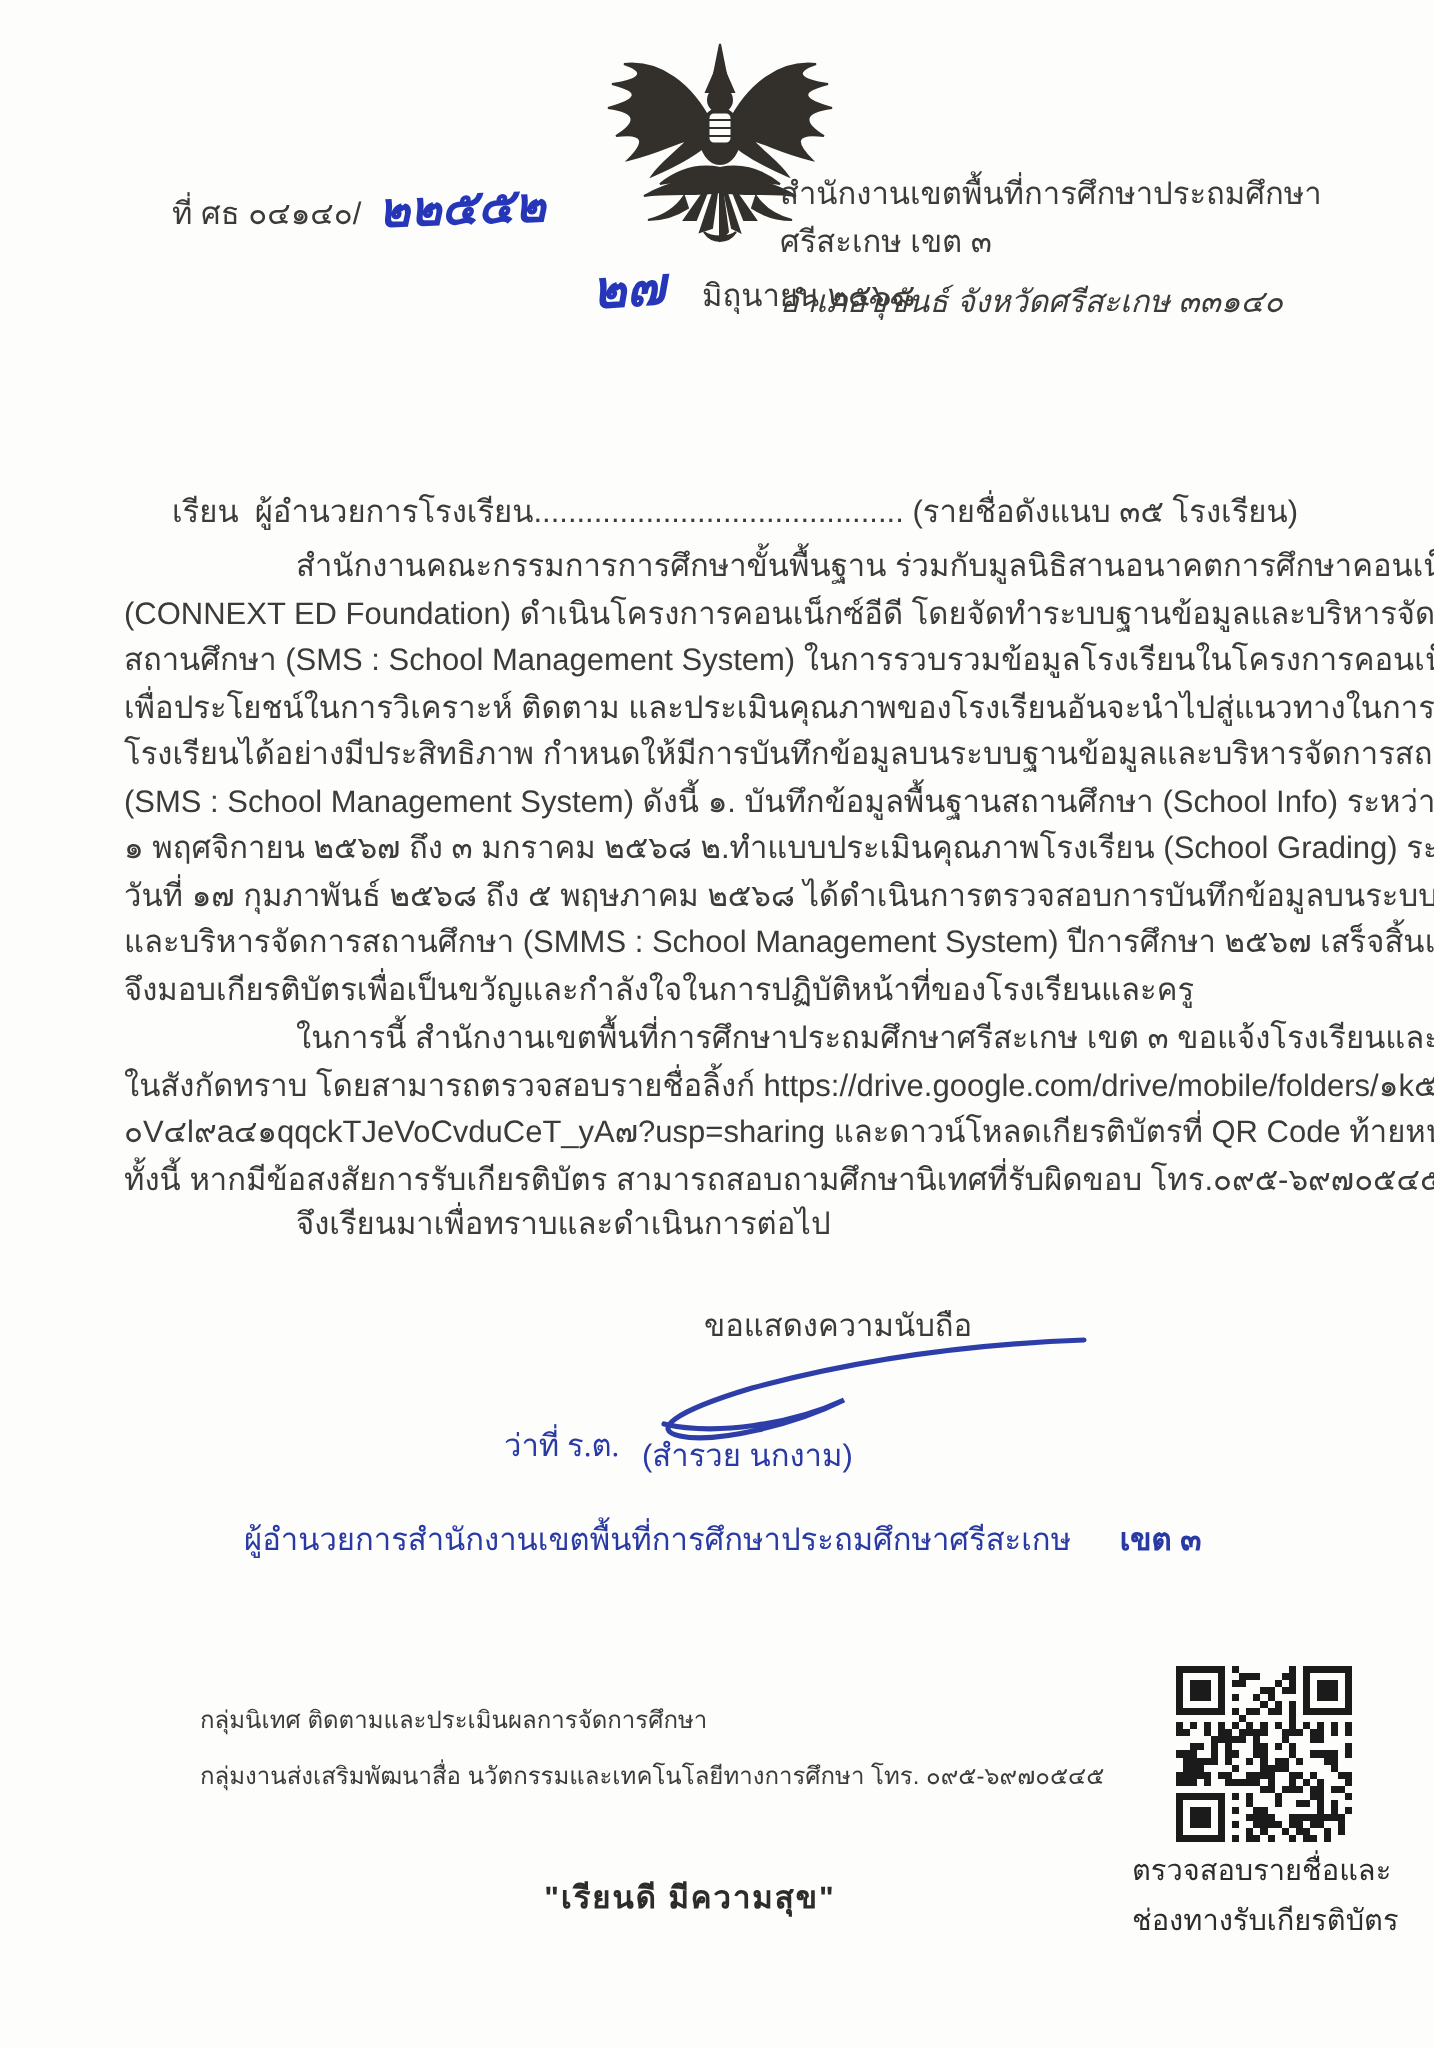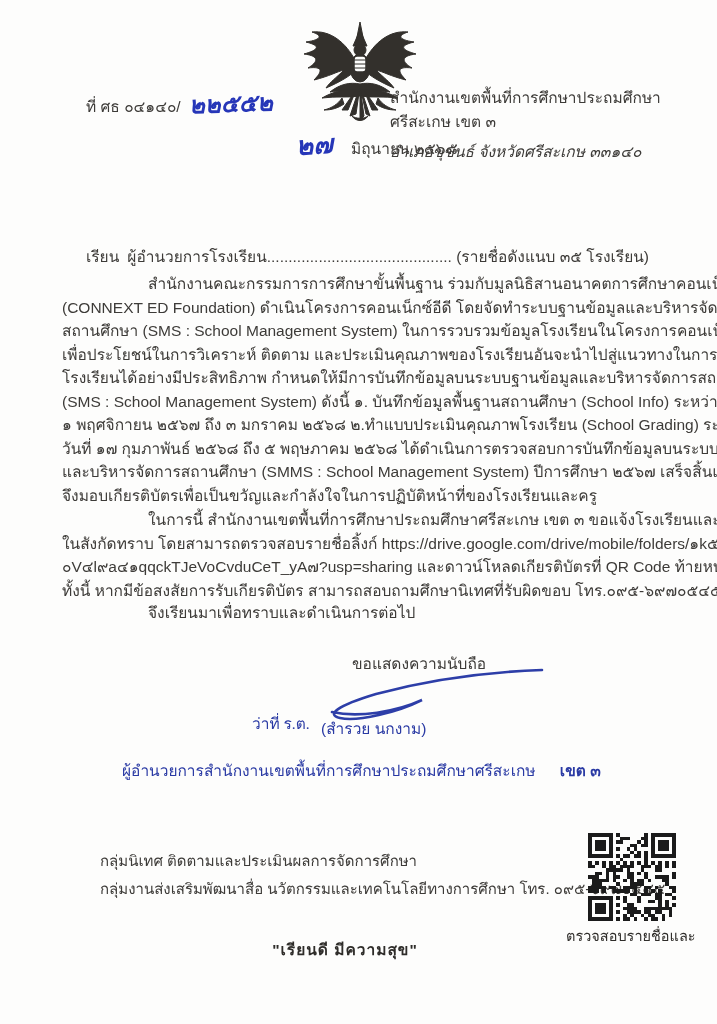--- a/index.html
+++ b/index.html
@@ -15,21 +15,21 @@
     color:#2636b8;font-style:italic;font-weight:bold;
     font-family:"DejaVu Serif","Liberation Serif",serif;
   }
   .para{left:62px;width:596px;}
   .para .bodyline{white-space:nowrap;}
   .para .bodyline:first-child{text-indent:86px;}
   .label-col{display:inline-block;width:37px;}
   .center{text-align:center;}
   .qr-caption{font-size:14.5px;line-height:25px;color:#2e2c29;}
   .motto{font-weight:bold;color:#2e2c29;letter-spacing:1px;}
-  .small-note{font-size:15px;color:#3d3b38;}
+  .small-note{font-size:12px;color:#3d3b38;}
   .doc-line{white-space:nowrap;}
   .sig-name{font-size:15.5px;}
   .suffix-bold{font-weight:bold;}
 </style>
 </head>
 <body>
 
 <div class="page">
 
   <div class="abs doc-line" style="left:86px;top:92px;">
@@ -431,17 +431,18 @@
         <rect x="11" y="24" width="1" height="1" fill="#1b1b1b"></rect>
         <rect x="13" y="24" width="1" height="1" fill="#1b1b1b"></rect>
         <rect x="16" y="24" width="1" height="1" fill="#1b1b1b"></rect>
         <rect x="18" y="24" width="1" height="1" fill="#1b1b1b"></rect>
         <rect x="19" y="24" width="1" height="1" fill="#1b1b1b"></rect>
         <rect x="21" y="24" width="1" height="1" fill="#1b1b1b"></rect>
       </svg>
   </div>
   <div class="abs qr-caption" style="left:566px;top:924px;width:134px;">
     <div>ตรวจสอบรายชื่อและ</div>
+    <div>ช่องทางรับเกียรติบัตร</div>
   </div>
 
   <div class="abs motto center" style="left:220px;top:938px;width:250px;">"เรียนดี  มีความสุข"</div>
 
 </div>
 
 </body></html>

